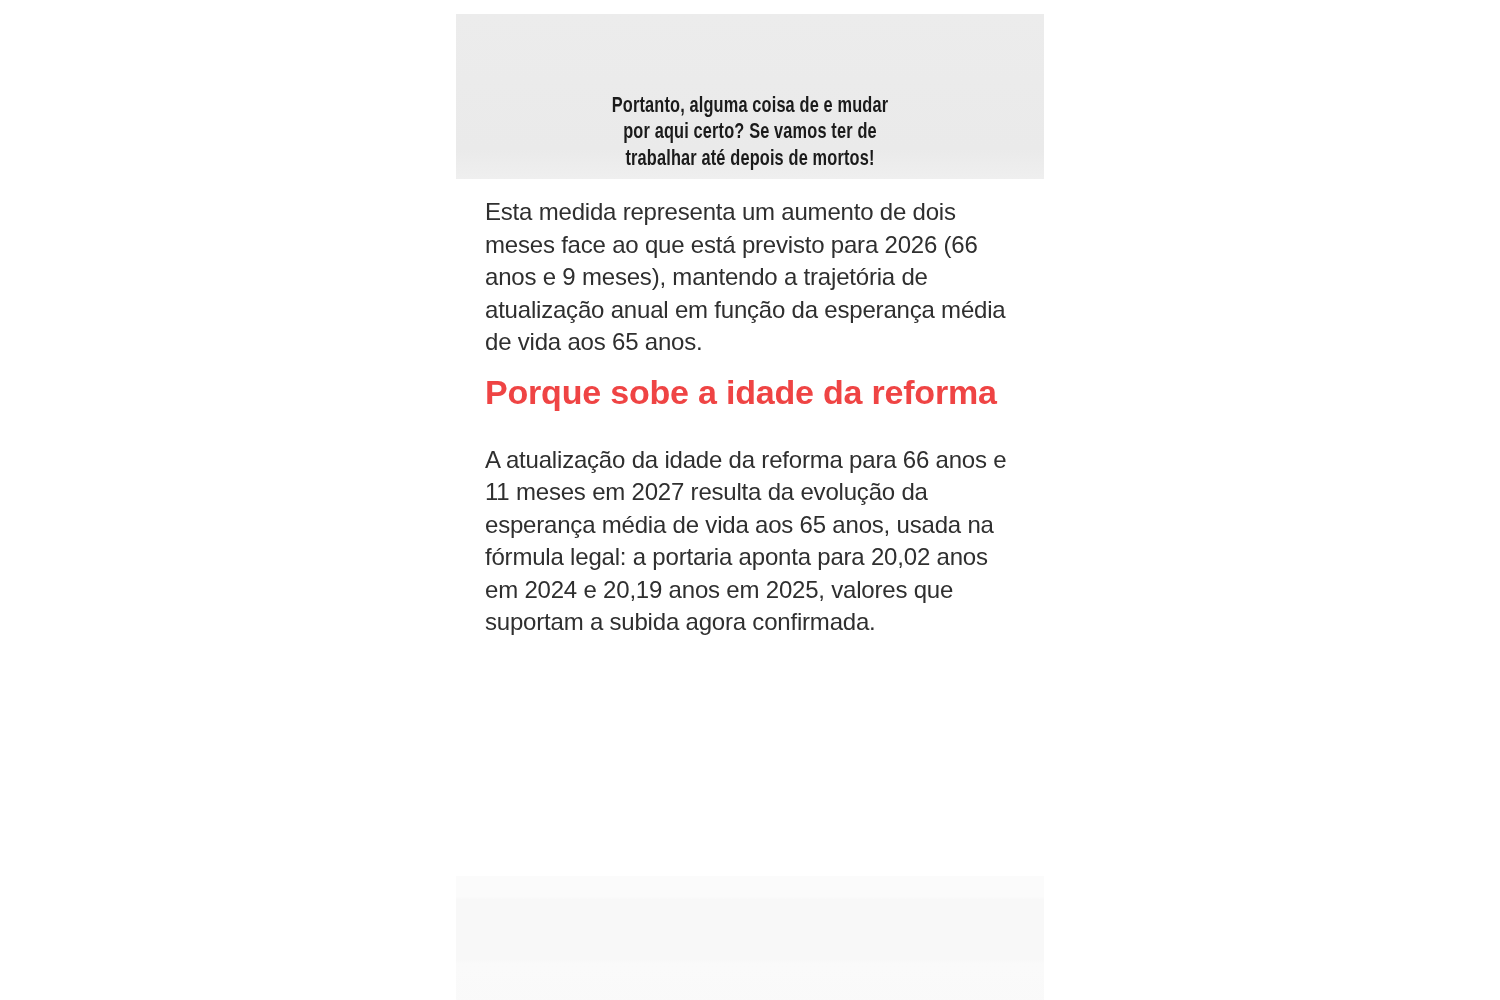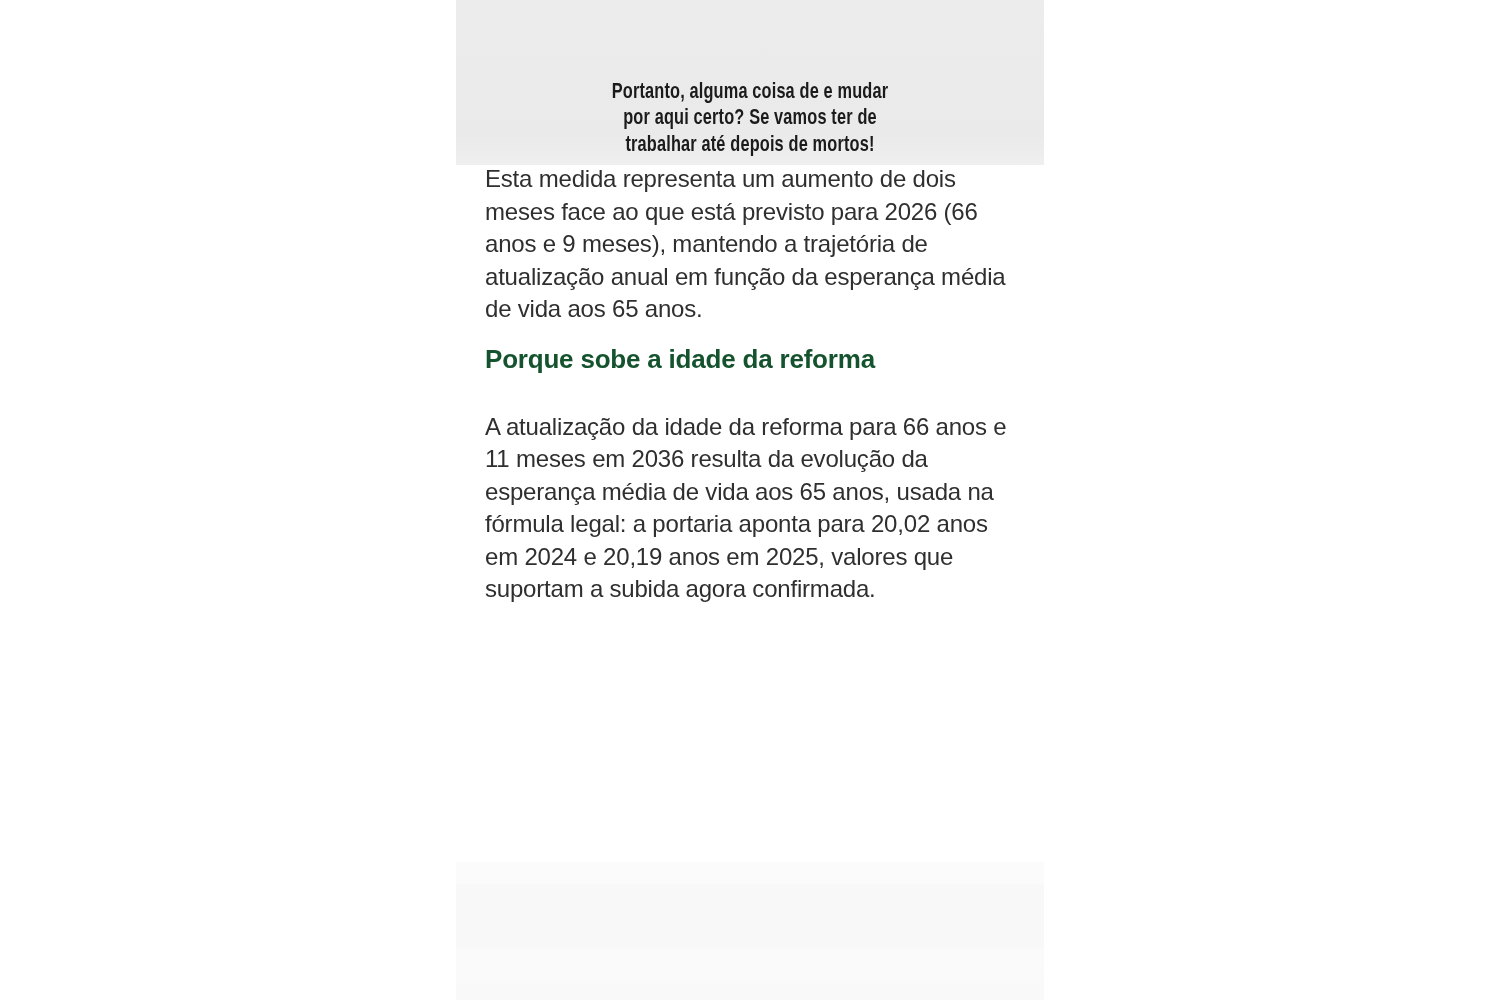--- a/index.html
+++ b/index.html
@@ -16,21 +16,21 @@
   .page {
     position: relative;
     width: 1500px;
     height: 1000px;
     background: #ffffff;
   }
   .column {
     position: relative;
     width: 588px;
     height: 784px;
-    margin: 0 auto;
+    margin: 14px auto;
   }
   
   .caption-box {
     position: absolute;
     top: 0;
     left: 0;
     width: 100%;
     height: 165px;
     background: linear-gradient(180deg, #ececec 0%, #eaeaea 82%, #efefef 100%);
   }
@@ -44,39 +44,39 @@
     font-size: 21.5px;
     line-height: 26.5px;
     color: #1b1b1b;
     transform: scaleX(0.76);
     transform-origin: 50% 50%;
     letter-spacing: 0.2px;
   }
   
   .article {
     position: absolute;
-    top: 157px;
+    top: 176px;
     left: 0;
     width: 100%;
     box-sizing: border-box;
     padding: 6px 26px 0 29px;
     color: #2f2f2f;
   }
   .article p {
     margin: 0 0 32.5px 0;
     font-size: 24px;
     line-height: 32.5px;
     letter-spacing: -0.2px;
   }
   .article h2 {
     margin: -16.5px 0 35px 0;
-    font-size: 26px;
+    font-size: 34px;
     line-height: 34px;
     font-weight: 700;
-    color: #14532d;
+    color: #ef4444;
     letter-spacing: -0.2px;
   }
   
   .bottom-placeholder {
     position: absolute;
     top: 862px;
     left: 0;
     width: 100%;
     height: 138px;
     background: linear-gradient(180deg,
@@ -98,19 +98,19 @@
       <div class="caption-text">
         <div>Portanto, alguma coisa de e mudar</div>
         <div>por aqui certo? Se vamos ter de</div>
         <div>trabalhar até depois de mortos!</div>
       </div>
     </div>
 
     <div class="article">
       <p>Esta medida representa um aumento de dois meses face ao que está previsto para 2026 (66 anos e 9 meses), mantendo a trajetória de atualização anual em função da esperança média de vida aos 65 anos.</p>
       <h2>Porque sobe a idade da reforma</h2>
-      <p>A atualização da idade da reforma para 66 anos e 11 meses em 2036 resulta da evolução da esperança média de vida aos 65 anos, usada na fórmula legal: a portaria aponta para 20,02 anos em 2024 e 20,19 anos em 2025, valores que suportam a subida agora confirmada.</p>
+      <p>A atualização da idade da reforma para 66 anos e 11 meses em 2027 resulta da evolução da esperança média de vida aos 65 anos, usada na fórmula legal: a portaria aponta para 20,02 anos em 2024 e 20,19 anos em 2025, valores que suportam a subida agora confirmada.</p>
     </div>
 
     <div class="bottom-placeholder"></div>
 
   </div>
 </div>
 
 </body></html>

